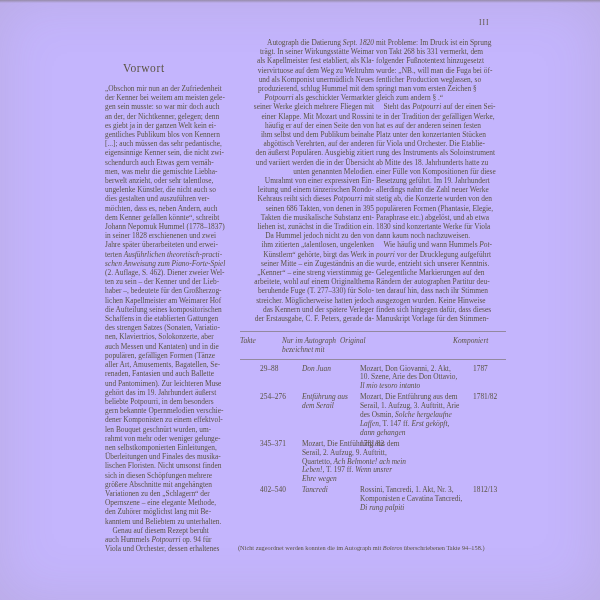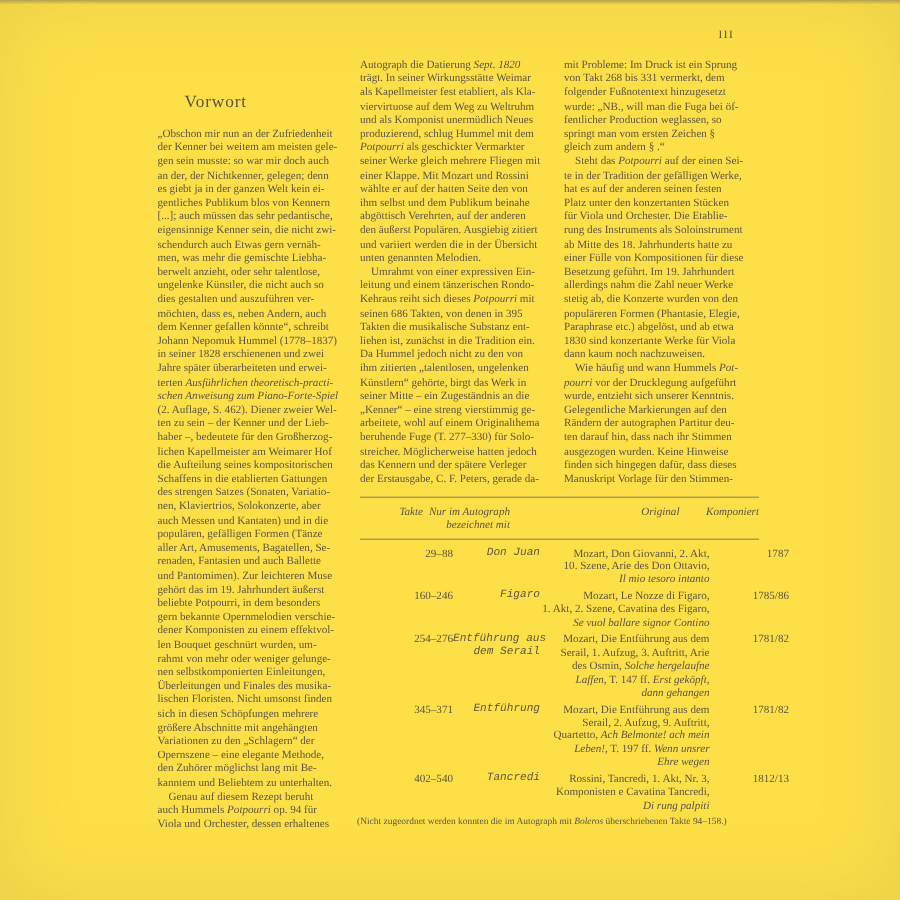--- a/index.html
+++ b/index.html
@@ -1,39 +1,39 @@
 <!DOCTYPE html>
 <html><head>
 <meta charset="utf-8">
 <style>
   html,body{margin:0;padding:0;background:#e8e3d2;}
   .page{
-    position:relative;width:600px;height:600px;background:#fde047;
+    position:relative;width:600px;height:600px;background:#c4b5fd;
     font-family:"Liberation Serif","DejaVu Serif",serif;color:#5b5444;
     overflow:hidden;box-shadow:inset 0 0 55px rgba(130,120,95,.16);
   }
   .edge-top{position:absolute;top:0;left:0;right:0;height:3px;
     background:linear-gradient(rgba(100,95,82,.45),rgba(100,95,82,0));}
   .pagenum{position:absolute;top:18px;left:479px;font-size:7.5px;letter-spacing:1px;}
   .heading{position:absolute;top:44px;left:105px;font-size:11.5px;font-weight:normal;
     letter-spacing:.6px;margin:18px;}
   .col{position:absolute;width:134px;}
   .line{font-size:7.4px;line-height:9.2px;white-space:pre;}
   #col1{left:105px;top:84px;}
-  #col2{left:240px;top:38px;}
+  #col2{left:240px;top:38px;text-align:right;}
   #col3{left:376px;top:38px;}
   .tablewrap{position:absolute;left:240px;top:331px;width:266px;}
   .rule{border-top:1px solid rgba(108,100,82,.55);height:0;}
-  .thead,.trow{display:grid;grid-template-columns:42px 58px 113px 53px;text-align:right;}
+  .thead,.trow{display:grid;grid-template-columns:42px 58px 113px 53px;}
   .thead{padding:5px 0 4px;}
   .thead .line{font-style:italic;}
   .trows{padding-top:5px;}
   .trow{margin-bottom:2.5px;margin-left:20px;}
   .tcell .line,.thead .line{font-size:7.4px;line-height:8.8px;white-space:pre;}
-  .tcell.name .line{font-style:italic;font-family:Liberation Mono, monospace;}
+  .tcell.name .line{font-style:italic;}
   .footnote{position:absolute;left:238px;top:544px;font-size:6.3px;white-space:pre;}
   i{font-style:italic;}
 </style>
 </head>
 <body>
 
 <div class="page">
   <div class="edge-top"></div>
 
   <div class="pagenum">III</div>
@@ -100,21 +100,21 @@
     <div class="lines">
         <div class="line">Autograph die Datierung <i>Sept. 1820</i></div>
         <div class="line">trägt. In seiner Wirkungsstätte Weimar</div>
         <div class="line">als Kapellmeister fest etabliert, als Kla-</div>
         <div class="line">viervirtuose auf dem Weg zu Weltruhm</div>
         <div class="line">und als Komponist unermüdlich Neues</div>
         <div class="line">produzierend, schlug Hummel mit dem</div>
         <div class="line"><i>Potpourri</i> als geschickter Vermarkter</div>
         <div class="line">seiner Werke gleich mehrere Fliegen mit</div>
         <div class="line">einer Klappe. Mit Mozart und Rossini</div>
-        <div class="line">wählte er auf der hatten Seite den von</div>
+        <div class="line">häufig er auf der einen Seite den von</div>
         <div class="line">ihm selbst und dem Publikum beinahe</div>
         <div class="line">abgöttisch Verehrten, auf der anderen</div>
         <div class="line">den äußerst Populären. Ausgiebig zitiert</div>
         <div class="line">und variiert werden die in der Übersicht</div>
         <div class="line">unten genannten Melodien.</div>
         <div class="line"> Umrahmt von einer expressiven Ein-</div>
         <div class="line">leitung und einem tänzerischen Rondo-</div>
         <div class="line">Kehraus reiht sich dieses <i>Potpourri</i> mit</div>
         <div class="line">seinen 686 Takten, von denen in 395</div>
         <div class="line">Takten die musikalische Substanz ent-</div>
@@ -198,36 +198,20 @@
             <div class="line">Mozart, Don Giovanni, 2. Akt,</div>
             <div class="line">10. Szene, Arie des Don Ottavio,</div>
             <div class="line"><i>Il mio tesoro intanto</i></div>
           </div>
           <div class="tcell year">
             <div class="line">1787</div>
           </div>
         </div>
         <div class="trow">
           <div class="tcell takte">
-            <div class="line">160–246</div>
-          </div>
-          <div class="tcell name">
-            <div class="line">Figaro</div>
-          </div>
-          <div class="tcell original">
-            <div class="line">Mozart, Le Nozze di Figaro,</div>
-            <div class="line">1. Akt, 2. Szene, Cavatina des Figaro,</div>
-            <div class="line"><i>Se vuol ballare signor Contino</i></div>
-          </div>
-          <div class="tcell year">
-            <div class="line">1785/86</div>
-          </div>
-        </div>
-        <div class="trow">
-          <div class="tcell takte">
             <div class="line">254–276</div>
           </div>
           <div class="tcell name">
             <div class="line">Entführung aus</div>
             <div class="line">dem Serail</div>
           </div>
           <div class="tcell original">
             <div class="line">Mozart, Die Entführung aus dem</div>
             <div class="line">Serail, 1. Aufzug, 3. Auftritt, Arie</div>
             <div class="line">des Osmin, <i>Solche hergelaufne</i></div>
@@ -235,23 +219,20 @@
             <div class="line"><i>dann gehangen</i></div>
           </div>
           <div class="tcell year">
             <div class="line">1781/82</div>
           </div>
         </div>
         <div class="trow">
           <div class="tcell takte">
             <div class="line">345–371</div>
           </div>
-          <div class="tcell name">
-            <div class="line">Entführung</div>
-          </div>
           <div class="tcell original">
             <div class="line">Mozart, Die Entführung aus dem</div>
             <div class="line">Serail, 2. Aufzug, 9. Auftritt,</div>
             <div class="line">Quartetto, <i>Ach Belmonte! ach mein</i></div>
             <div class="line"><i>Leben!</i>, T. 197 ff. <i>Wenn unsrer</i></div>
             <div class="line"><i>Ehre wegen</i></div>
           </div>
           <div class="tcell year">
             <div class="line">1781/82</div>
           </div>

